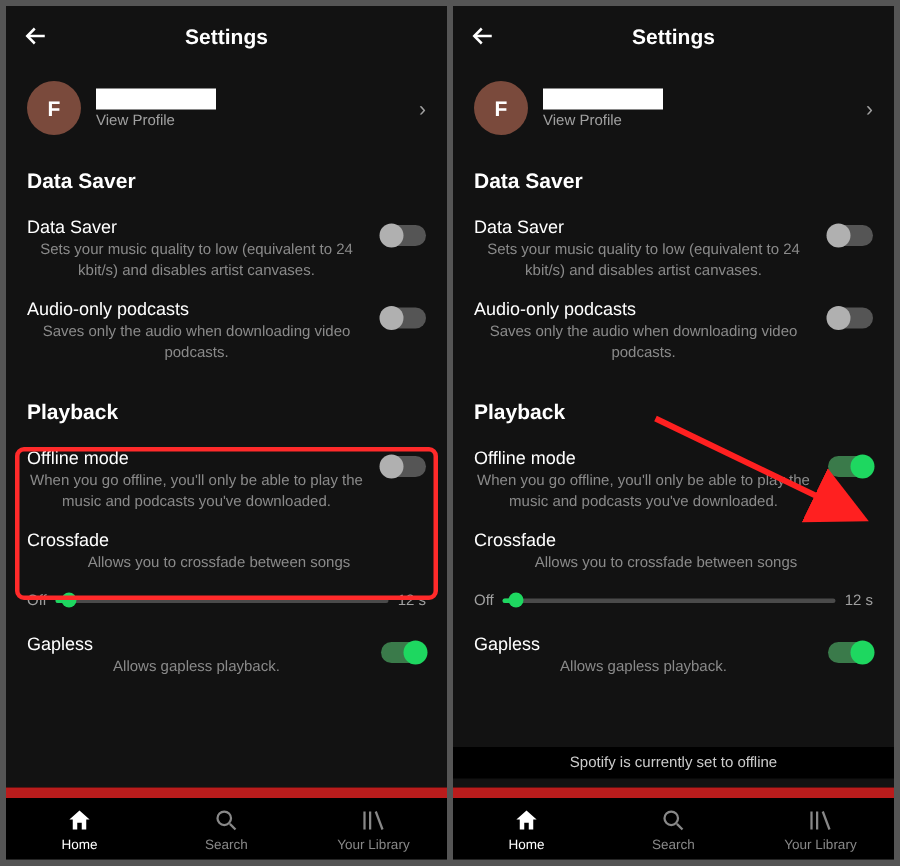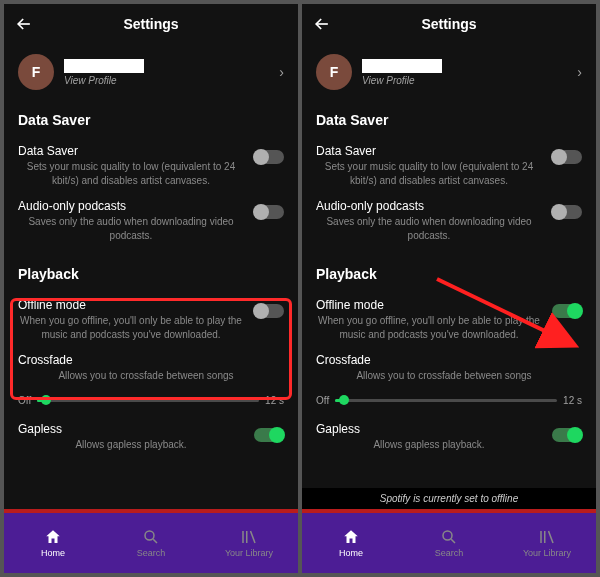--- a/index.html
+++ b/index.html
@@ -56,21 +56,21 @@
     border-radius: 50%;
     background: #7a4a3c;
     color: #fff;
     display: flex;
     align-items: center;
     justify-content: center;
     font-size: 14px;
     font-weight: 600;
     margin-right: 10px;
   }
-  .name-block { flex:1;font-style:italic; }
+  .name-block { flex:1; }
   .name-bar {
     width: 80px;
     height: 14px;
     background: #fff;
     margin-bottom: 2px;
   }
   .view-profile {
     font-size: 10px;
     color: #a0a0a0;
   }
@@ -145,24 +145,24 @@
     border-radius:2px;
   }
   .slider .thumb {
     width:10px; height:10px; border-radius:50%;
     background:#1ed760;
     position:absolute;
     top:-4px;
     left: calc(4% - 5px);
   }
   .bottom-nav {
-    height: 64px;
-    background:#4c1d95;
+    height: 48px;
+    background:#000000;
     display:flex;
-    border-top:4px solid #b91c1c;
+    border-top:7px solid #b91c1c;
   }
   .nav-item {
     flex:1;
     display:flex;
     flex-direction:column;
     align-items:center;
     justify-content:center;
     color:#888;
     font-size:9px;
     gap:2px;
@@ -176,27 +176,26 @@
     border-radius: 6px;
     pointer-events:none;
   }
   .arrow {
     position:absolute;
     pointer-events:none;
   }
   .toast {
     position:absolute;
     left:0; right:0;
-    bottom:64px;
+    bottom:54px;
     background:#000;
     color:#ccc;
     font-size:10px;
     text-align:center;
     padding:5px 0;
-    font-style:italic;
   }
 </style>
 </head>
 <body>
 
 <div class="phone">
   <div class="header">
     <span class="back">
       <svg viewBox="0 0 24 24" fill="none" stroke="currentColor" stroke-width="2">
           <path d="M19 12H5"></path>

